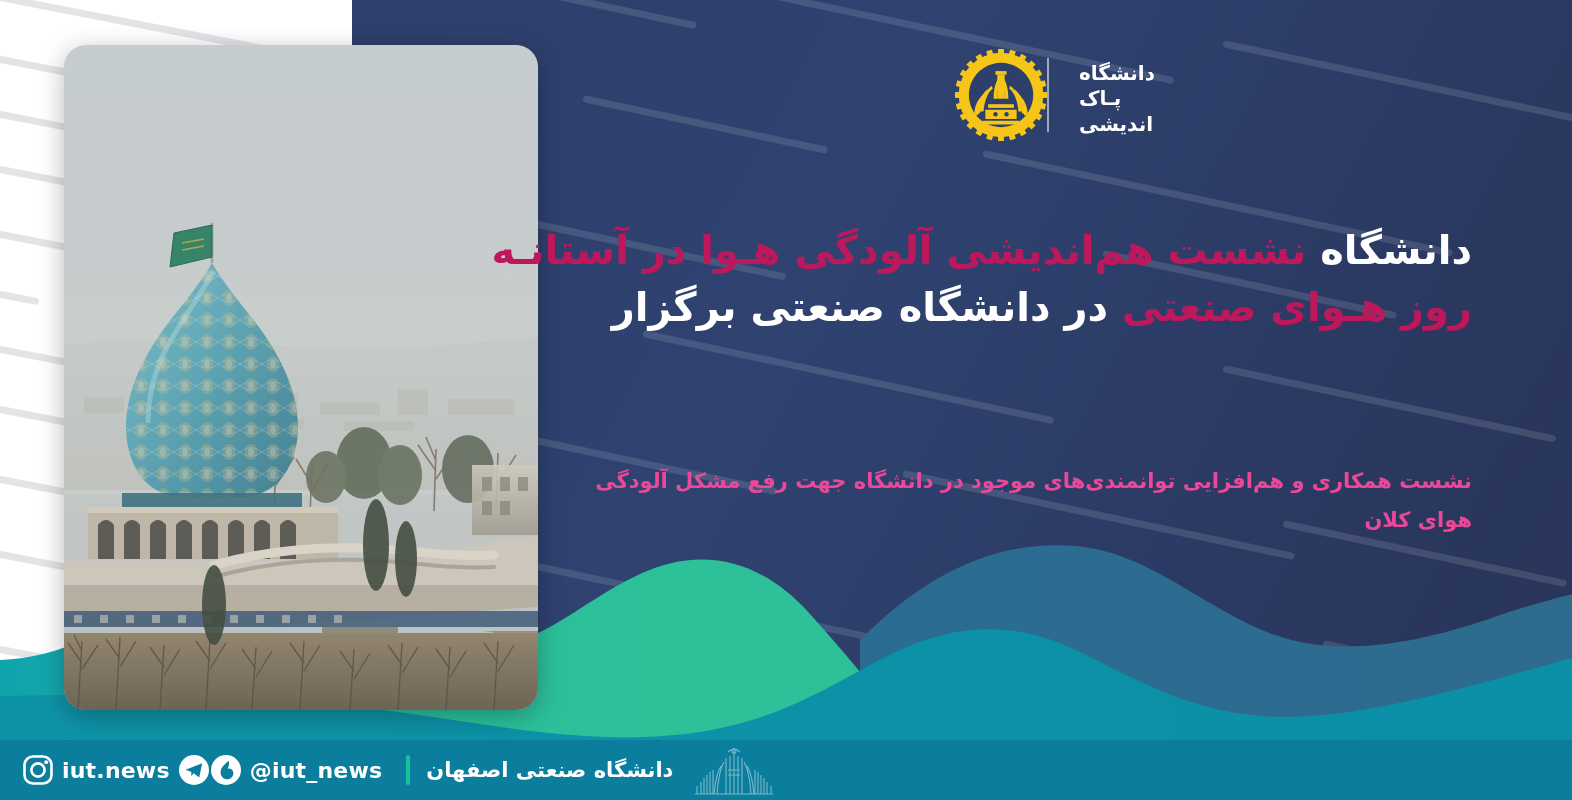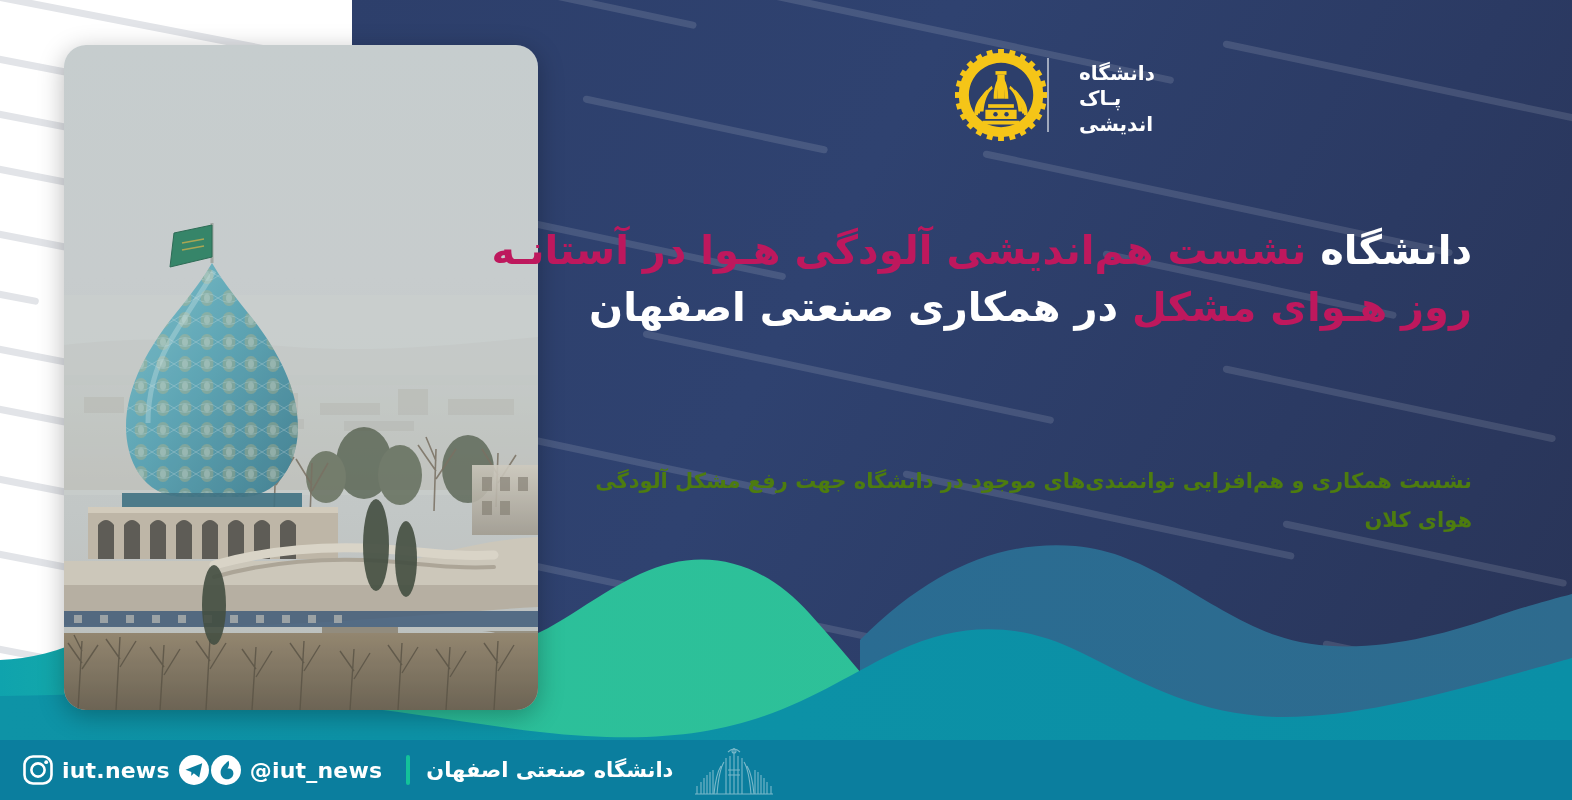--- a/index.html
+++ b/index.html
@@ -78,21 +78,21 @@
   .headline .line{
     font-size:40px;font-weight:700;line-height:1.42;
     white-space:nowrap;letter-spacing:0;
   }
   .hl-white{color:#ffffff;}
   .hl-gold{color:#be185d;}
 
   
   .body-copy{
     position:absolute;top:462px;right:100px;width:900px;z-index:6;
-    text-align:right;direction:rtl;color:#4d7c0f;
+    text-align:right;direction:rtl;color:#ec4899;
     font-size:21px;font-weight:700;line-height:1.85;
   }
 
   
   .footer{
     position:absolute;left:0;bottom:0;width:1572px;height:60px;
     background:#0b7e9e;z-index:8;
     display:flex;align-items:center;
     direction:ltr;
   }
@@ -396,22 +396,22 @@
       </svg>
     </div>
   </div>
 
   <div class="headline">
     <div class="line">
       <span class="hl-white">دانشگاه</span>
       <span class="hl-gold">نشست هم‌اندیشی آلودگی هـوا در آستانـه</span>
     </div>
     <div class="line">
-      <span class="hl-gold">روز هـوای مشکل</span>
-      <span class="hl-white">در همکاری صنعتی اصفهان</span>
+      <span class="hl-gold">روز هـوای صنعتی</span>
+      <span class="hl-white">در دانشگاه صنعتی برگزار</span>
     </div>
   </div>
 
   <div class="body-copy">
     <div>نشست همکاری و هم‌افزایی توانمندی‌های موجود در دانشگاه جهت رفع مشکل آلودگی هوای کلان</div>
   </div>
 
   <div class="footer">
     <div class="footer-inner">
 

